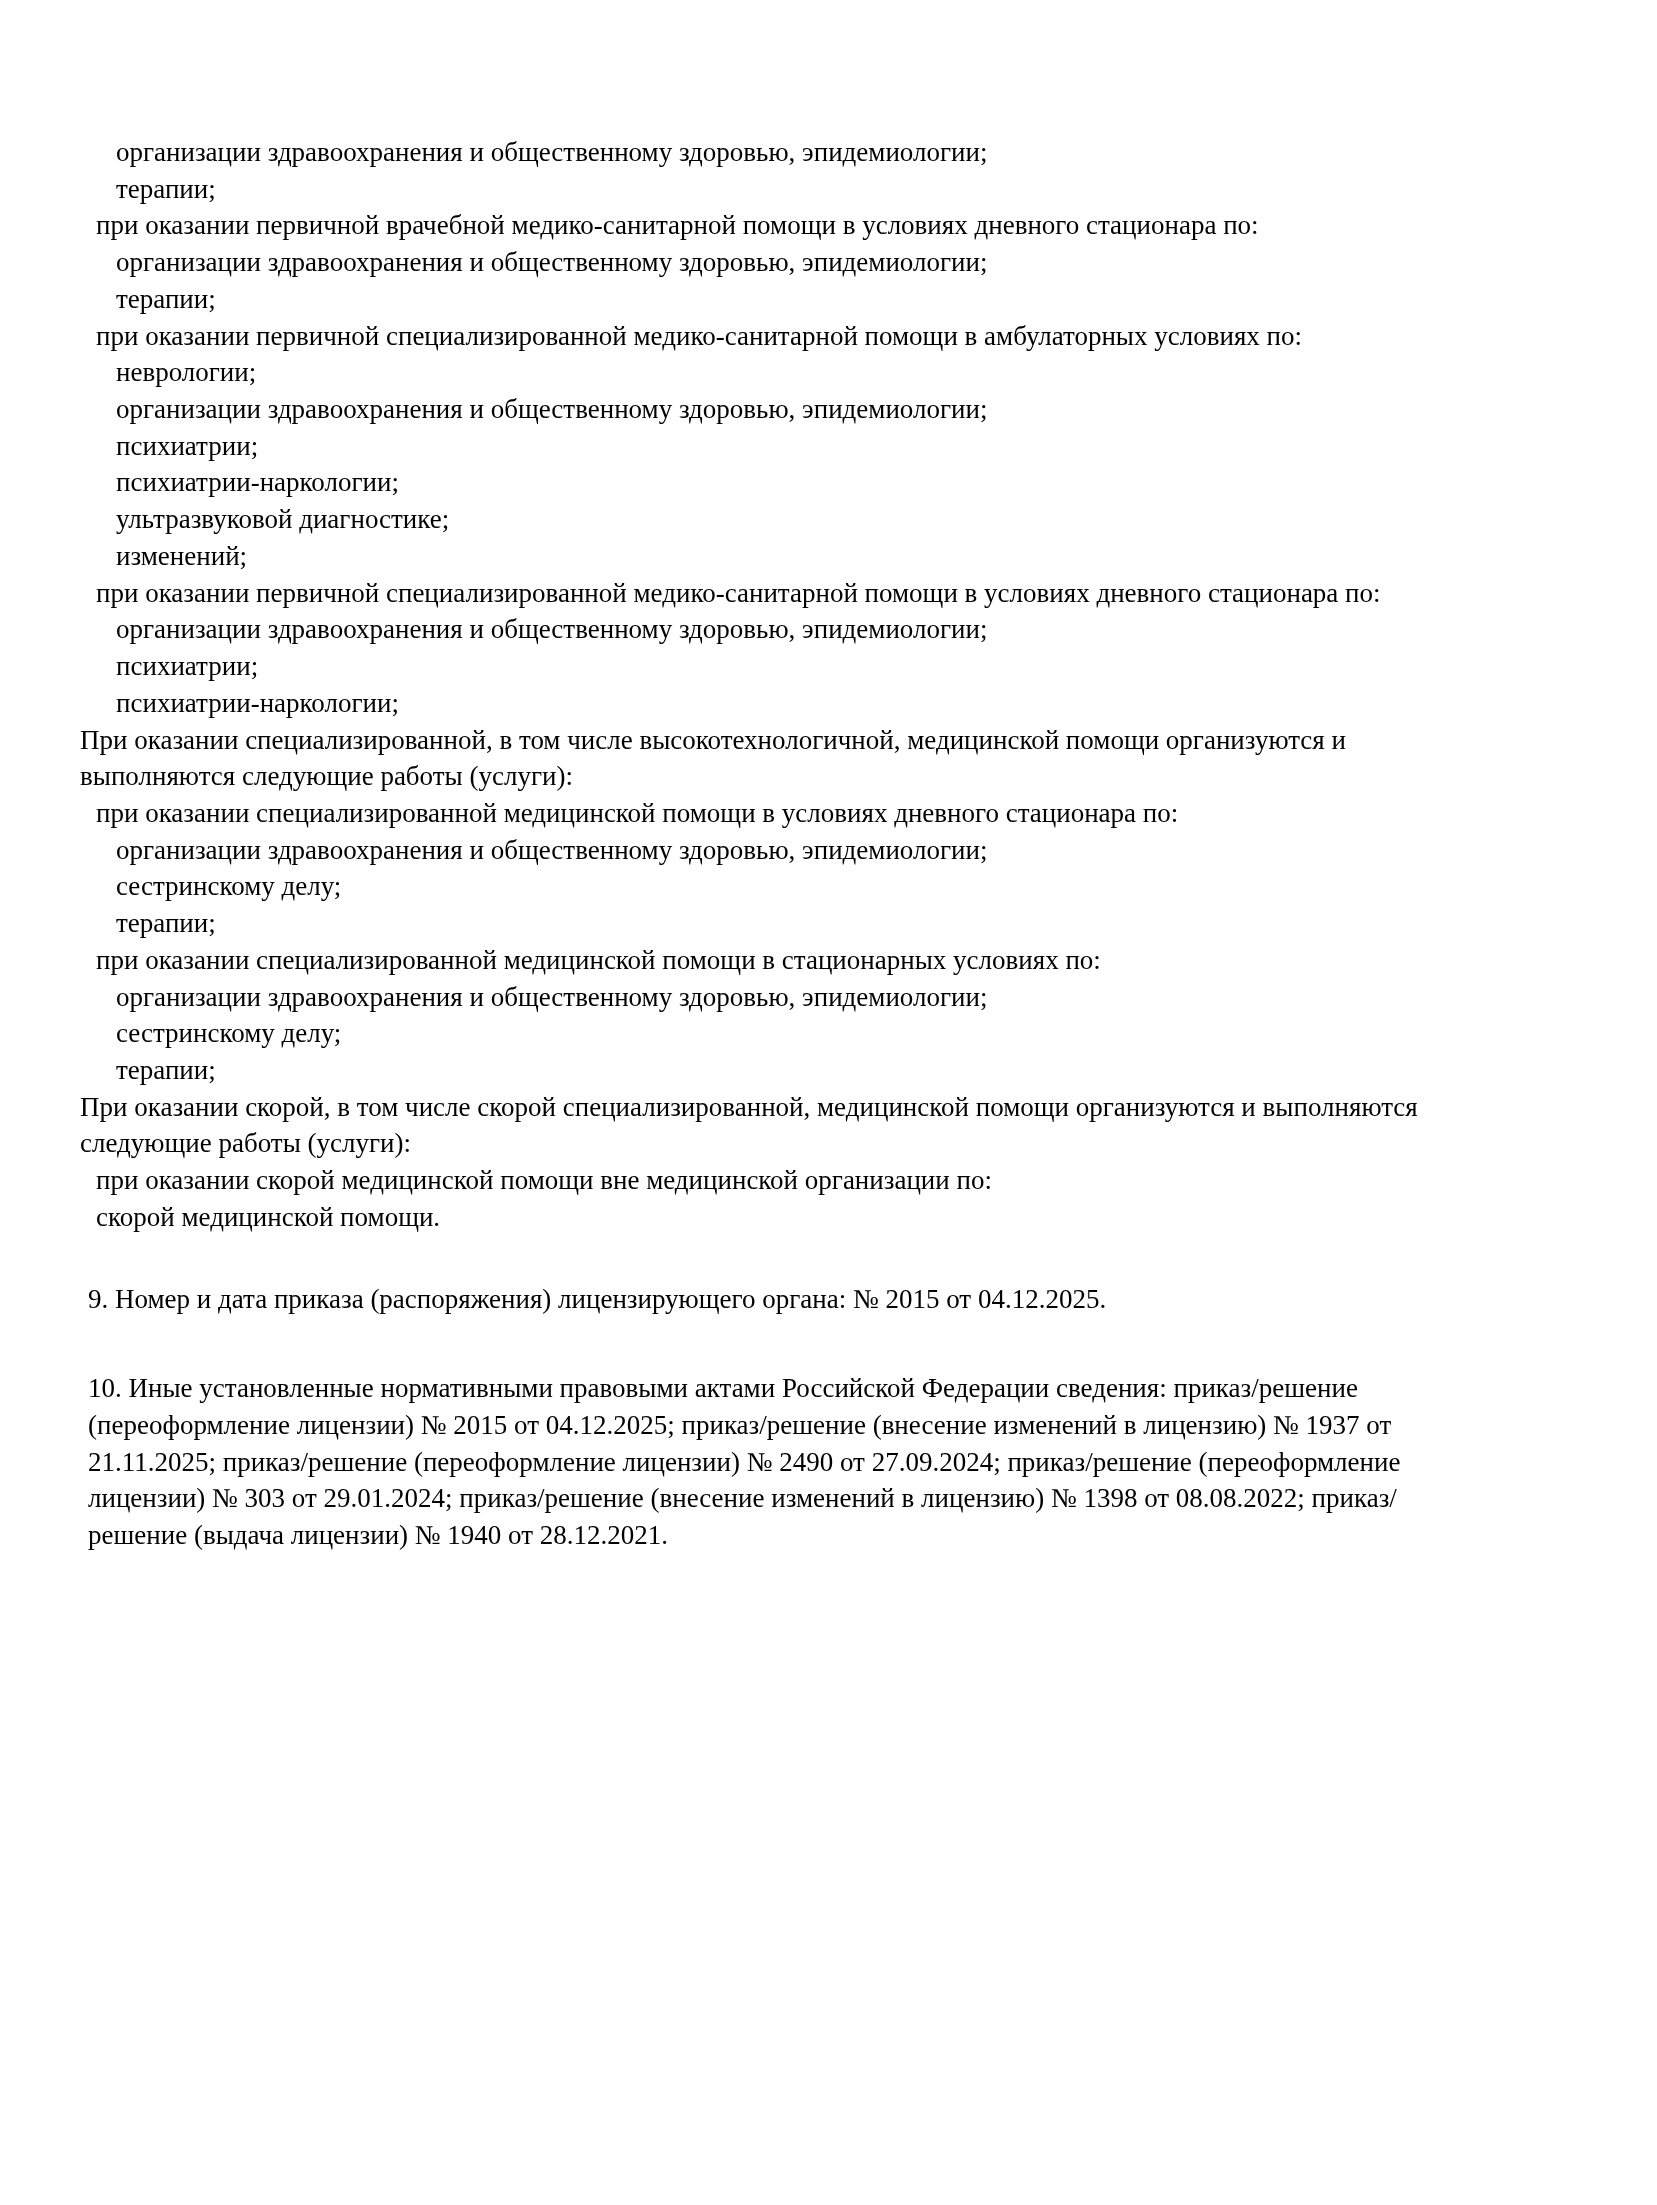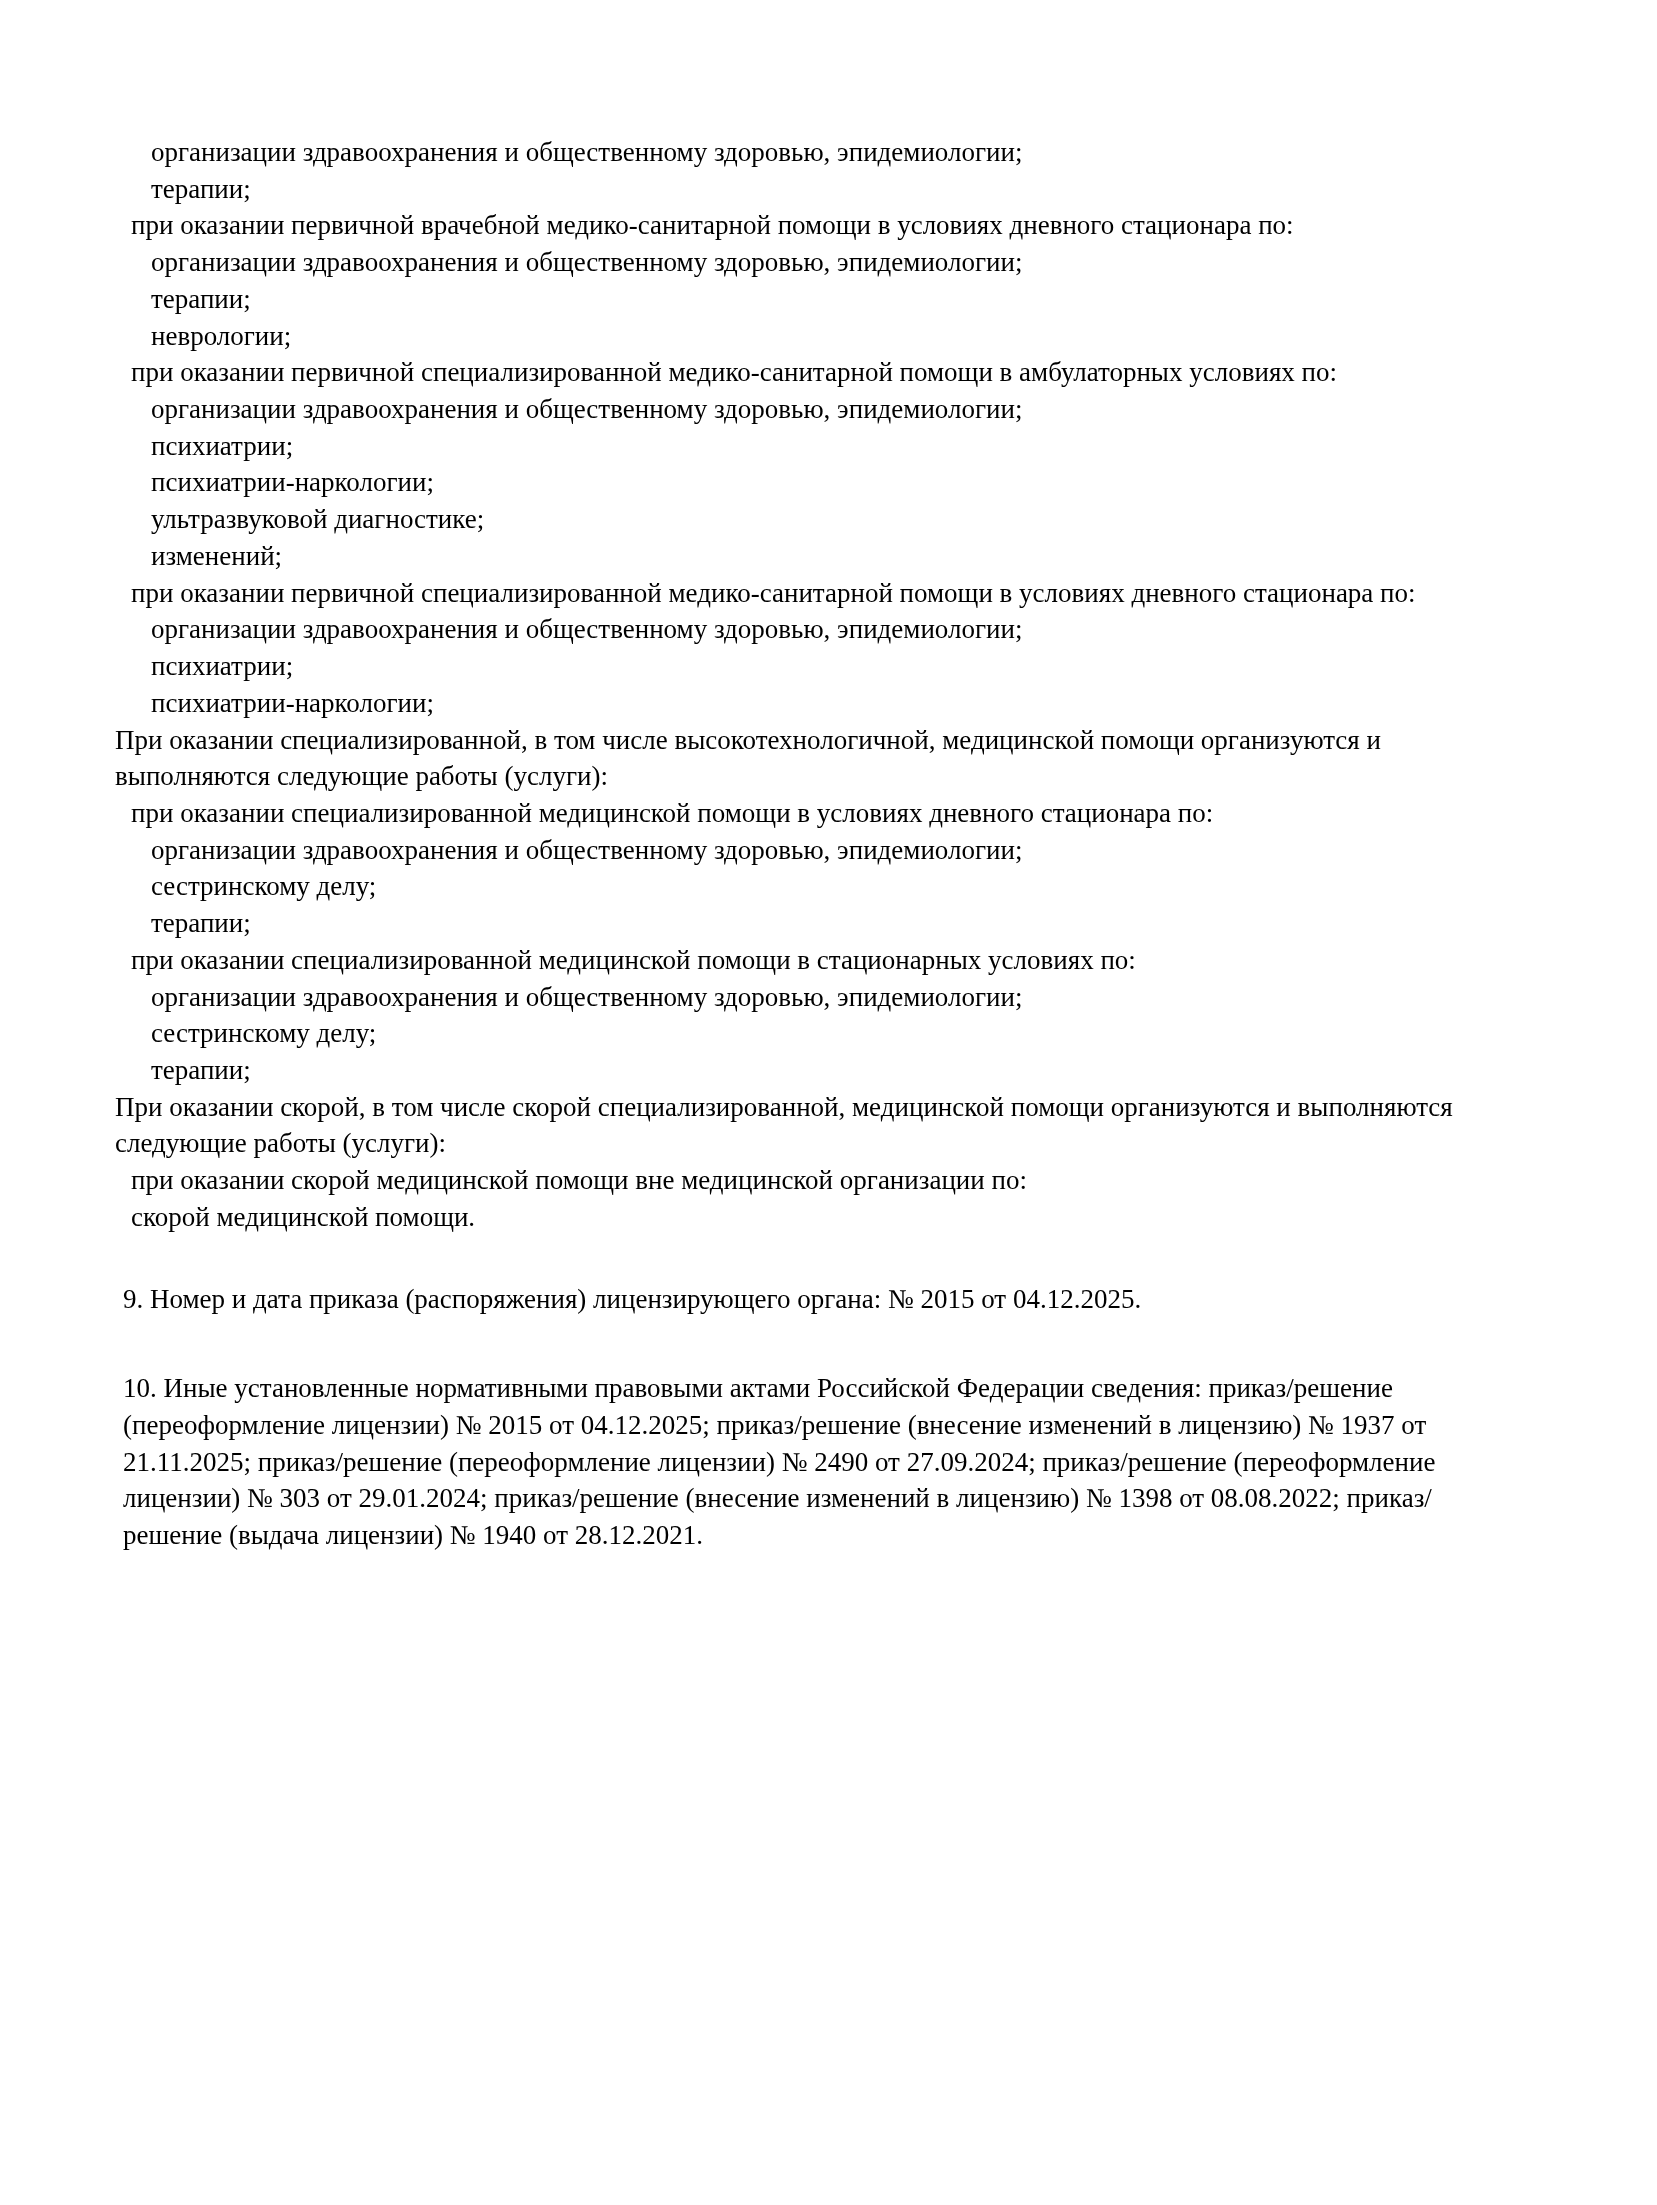--- a/index.html
+++ b/index.html
@@ -12,21 +12,21 @@
     height: 2205px;
     font-family: "Liberation Serif", "DejaVu Serif", serif;
     color: #000000;
     -webkit-font-smoothing: antialiased;
   }
   .page {
     position: relative;
     width: 1657px;
     height: 2205px;
     box-sizing: border-box;
-    padding: 134px 160px 0 115px;
+    padding: 134px 160px 0 80px;
   }
   .doc-body {
     font-size: 27px;
     line-height: 1.36;
   }
   .para {
     margin: 0;
     text-align: left;
   }
   
@@ -63,22 +63,22 @@
 <div class="page">
 
   <div class="doc-body">
 
     <div class="section">
       <p class="para lvl-2">организации здравоохранения и общественному здоровью, эпидемиологии;</p>
       <p class="para lvl-2">терапии;</p>
       <p class="para lvl-1">при оказании первичной врачебной медико-санитарной помощи в условиях дневного стационара по:</p>
       <p class="para lvl-2">организации здравоохранения и общественному здоровью, эпидемиологии;</p>
       <p class="para lvl-2">терапии;</p>
+      <p class="para lvl-1">при оказании первичной специализированной медико-санитарной помощи в амбулаторных условиях по:</p>
       <p class="para lvl-2">неврологии;</p>
-      <p class="para lvl-1">при оказании первичной специализированной медико-санитарной помощи в амбулаторных условиях по:</p>
       <p class="para lvl-2">организации здравоохранения и общественному здоровью, эпидемиологии;</p>
       <p class="para lvl-2">психиатрии;</p>
       <p class="para lvl-2">психиатрии-наркологии;</p>
       <p class="para lvl-2">ультразвуковой диагностике;</p>
       <p class="para lvl-2">изменений;</p>
       <p class="para lvl-1">при оказании первичной специализированной медико-санитарной помощи в условиях дневного стационара по:</p>
       <p class="para lvl-2">организации здравоохранения и общественному здоровью, эпидемиологии;</p>
       <p class="para lvl-2">психиатрии;</p>
       <p class="para lvl-2">психиатрии-наркологии;</p>
 

